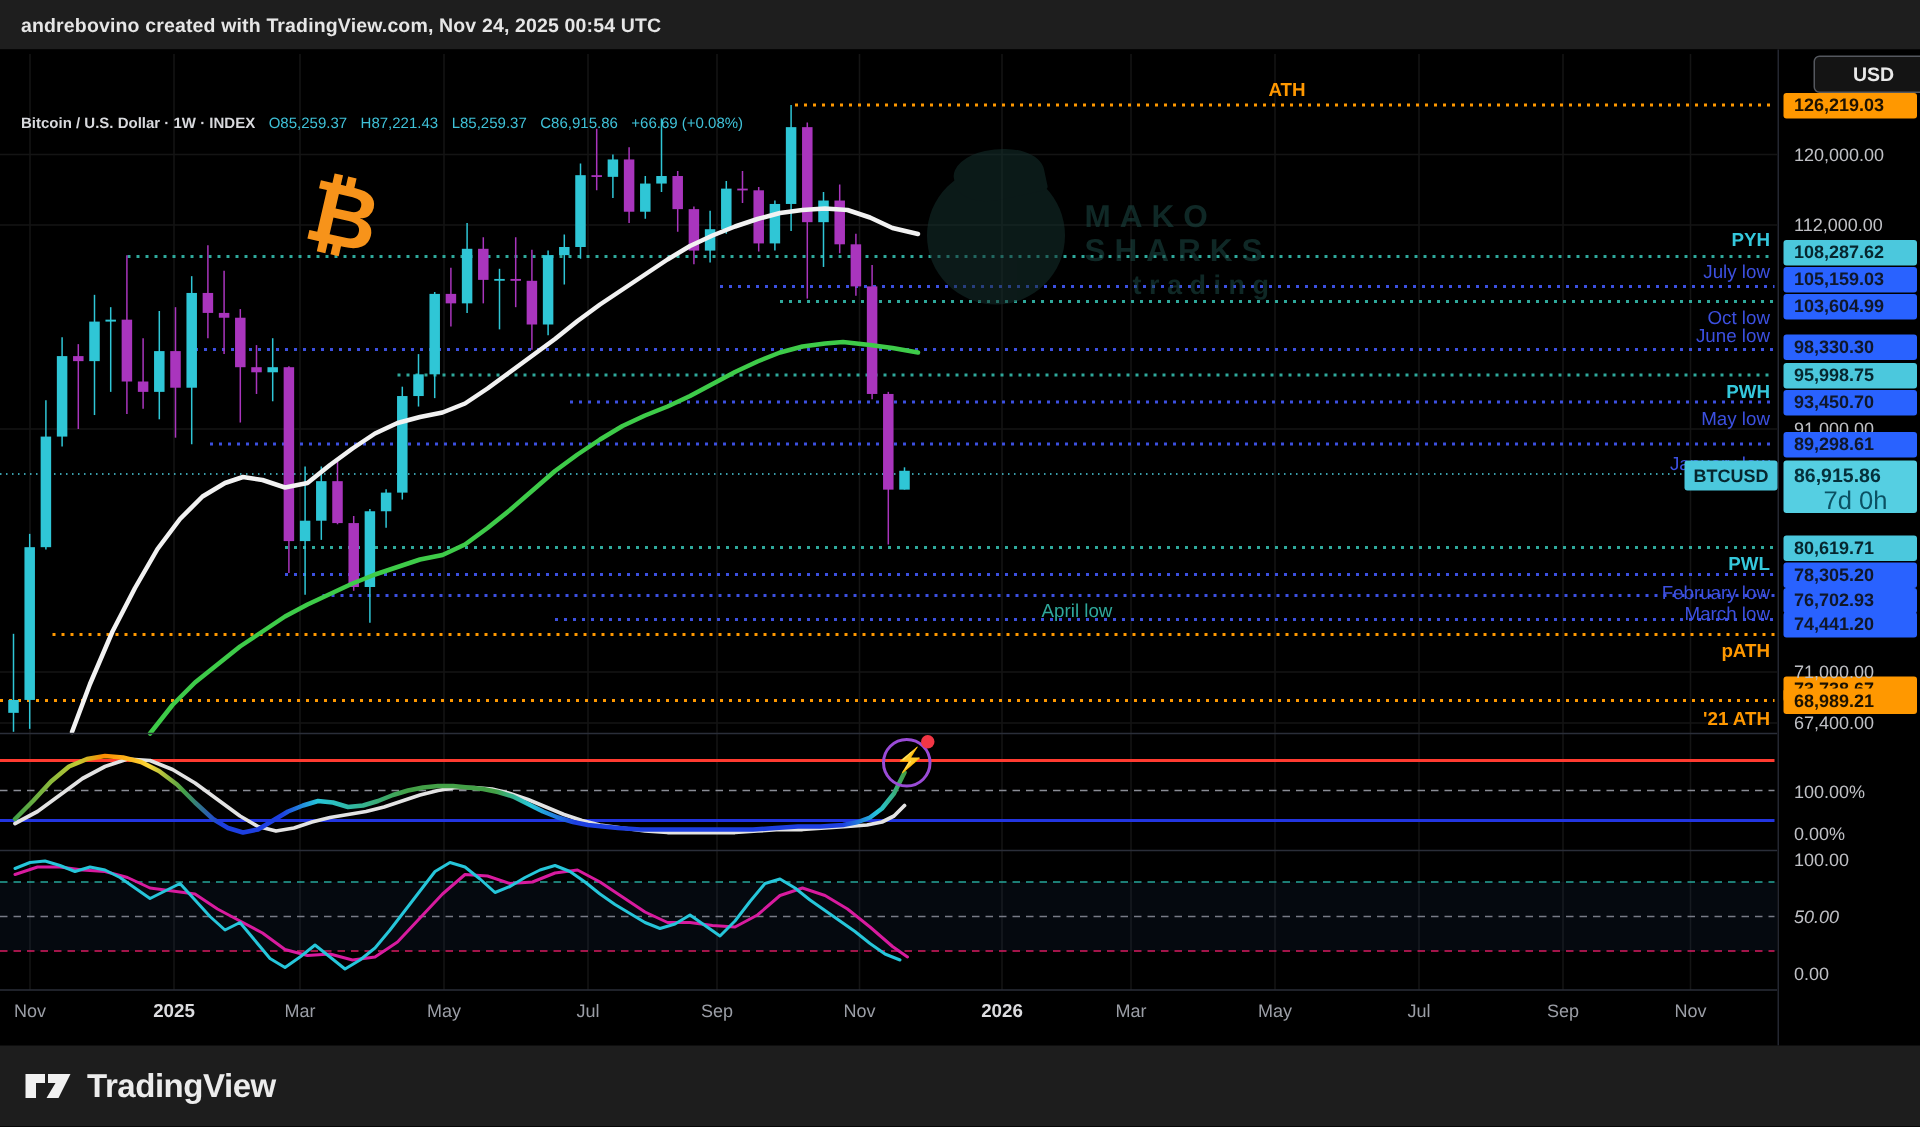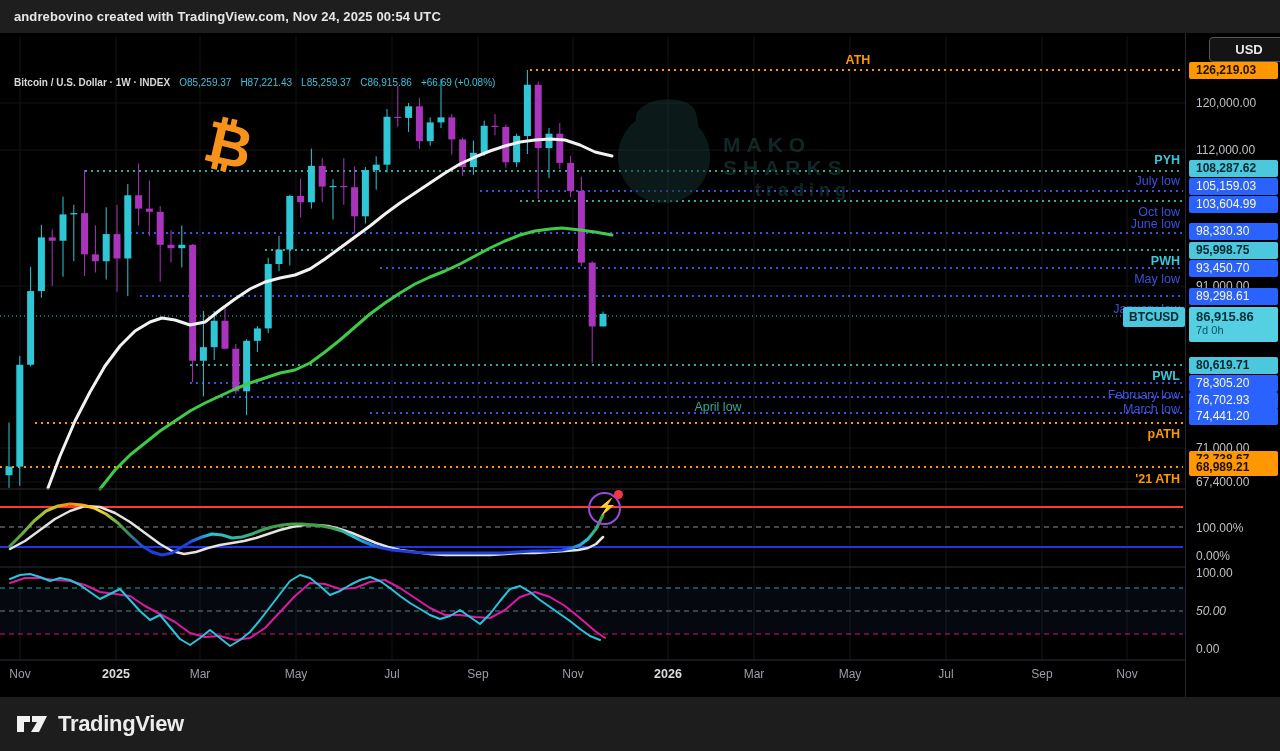--- a/index.html
+++ b/index.html
@@ -17,27 +17,27 @@
   .legend .q { color:#3fc1d8; }
 
   .chart-wrap { position:absolute; left:0; top:33px; width:1185px; height:664px; background:#000; }
   svg text { font-family:"Liberation Sans", sans-serif; }
 
   .price-scale { position:absolute; left:1185px; top:33px; width:115px; height:664px; background:#000;
                  border-left:1px solid #242731; }
   .ps-label { position:absolute; left:3px; width:89px; height:17px; line-height:17px; font-size:12px;
               text-align:left; padding-left:7px; border-radius:2px; }
   .ps-plain { color:#bfc0c5; background:transparent; }
-  .ps-blue { background:#2962ff; color:#fef9c3; font-weight:normal; }
+  .ps-blue { background:#2962ff; color:#0f172a; font-weight:bold; }
   .ps-cyan { background:#4bc8dd; color:#06262e; font-weight:bold; }
   .ps-orange { background:#ff9800; color:#1d1200; font-weight:bold; }
   .ps-current { position:absolute; left:3px; width:89px; height:35px; background:#55cfe2; border-radius:2px;
                 color:#05303b; padding:2px 0 4px 7px; }
   .ps-current .p { font-size:13px; font-weight:bold; }
-  .ps-current .cd { font-size:11px; color:#0b5163; }
+  .ps-current .cd { font-size:17px; color:#0b5163;text-align:center; }
 
   .usd-btn { position:absolute; right:11px; top:4px; width:80px; height:25px; border:1px solid #55585f;
              border-radius:4px; background:#141414; color:#e8e8e8; font-size:13px; font-weight:bold;
              display:flex; align-items:center; justify-content:center; }
 
   .sym-badge { position:absolute; right:0px; top:274px; background:#4bc8dd; color:#06262e;
                font-size:12px; font-weight:bold; padding:3px 6px; border-radius:2px; z-index:25; }
 
   .footer { position:absolute; left:0; top:697px; width:1280px; height:54px; background:#1d1d1d;
             display:flex; align-items:center; padding-left:14px; gap:8px; }

